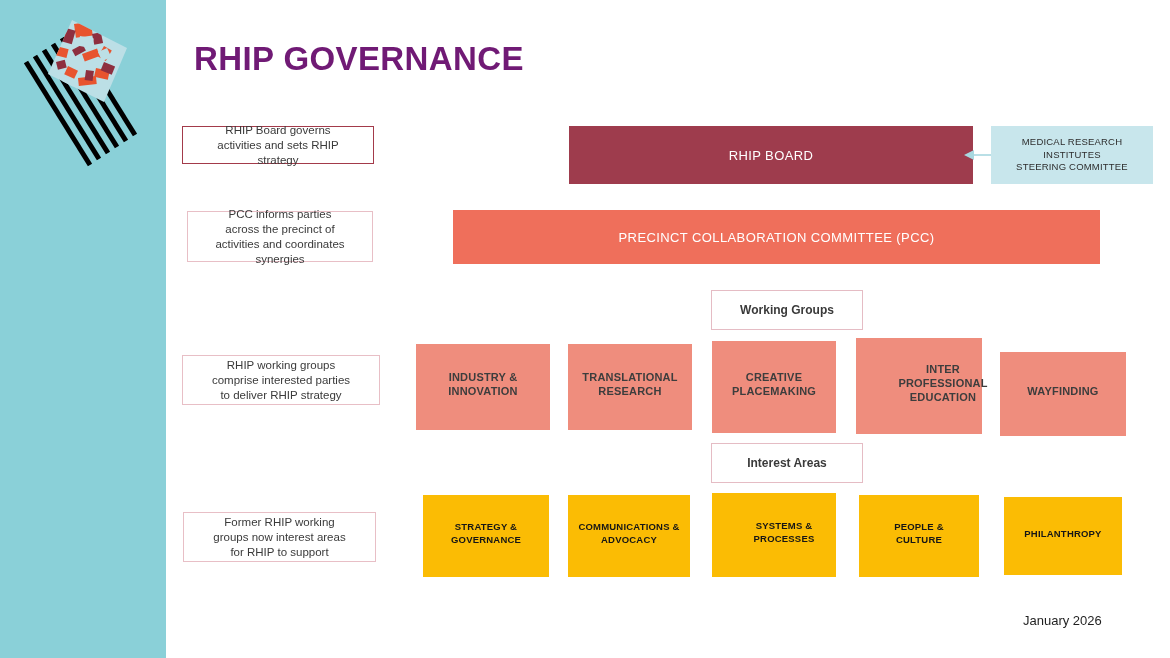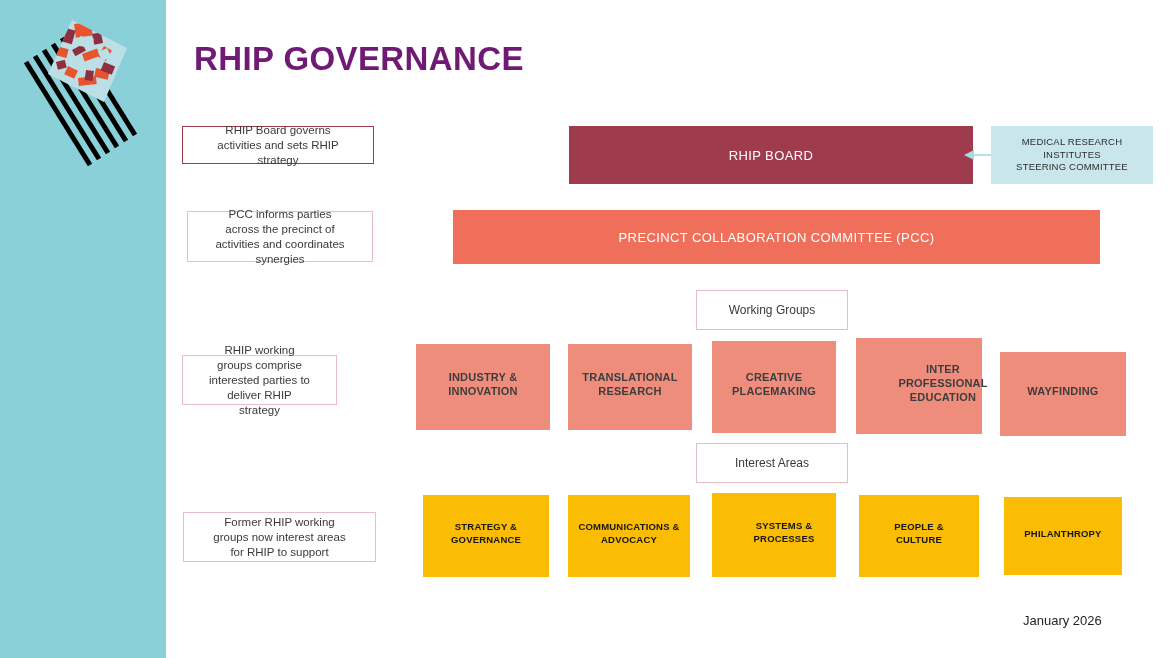--- a/index.html
+++ b/index.html
@@ -59,21 +59,21 @@
     font-size: 11.5px;
     line-height: 15px;
     color: #3a3a3a;
     padding: 3px 24px;
   }
   .callout.strong { border: 1.4px solid #a33a4a; }
   .callout.soft   { border: 1.2px solid #e8bfc6; }
 
   #callout-board    { left: 182px; top: 126px; width: 192px; height: 38px; }
   #callout-pcc      { left: 187px; top: 211px; width: 186px; height: 51px; }
-  #callout-wg       { left: 182px; top: 355px; width: 155px; height: 50px; }
+  #callout-wg       { left: 182px; top: 355px; width: 198px; height: 50px; }
   #callout-interest { left: 183px; top: 512px; width: 193px; height: 50px; }
 
   
   #rhip-board {
     position: absolute;
     left: 569px; top: 126px;
     width: 404px; height: 58px;
     background: #9e3c4d;
     display: flex;
     align-items: center;
@@ -123,22 +123,23 @@
   
   .chip {
     position: absolute;
     background: #ffffff;
     border: 1.2px solid #e5bcc4;
     box-sizing: border-box;
     display: flex;
     align-items: center;
     justify-content: center;
     font-size: 12px;
-    font-weight: normal;
+    font-weight: bold;
     color: #3a3a3a;
+    margin-left: 15px;
   }
   #chip-working-groups { left: 696px; top: 290px; width: 152px; height: 40px; }
   #chip-interest-areas { left: 696px; top: 443px; width: 152px; height: 40px; }
 
   
   .card {
     position: absolute;
     box-sizing: border-box;
     display: flex;
     align-items: center;

